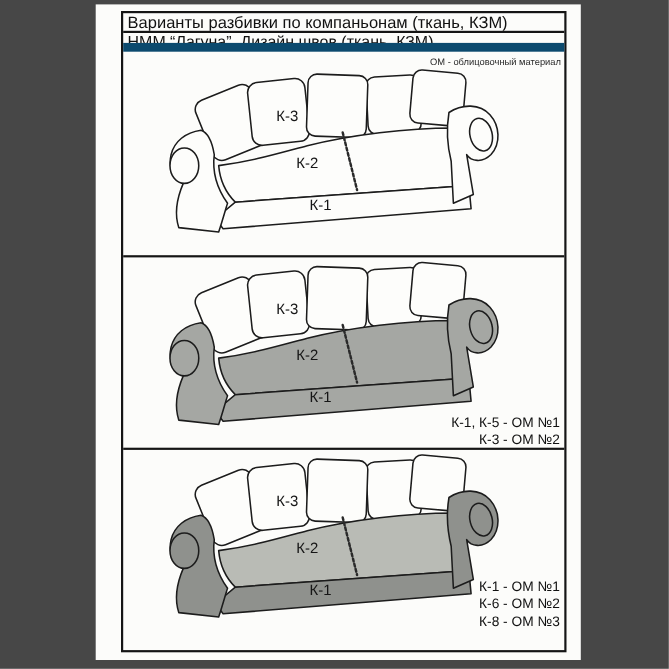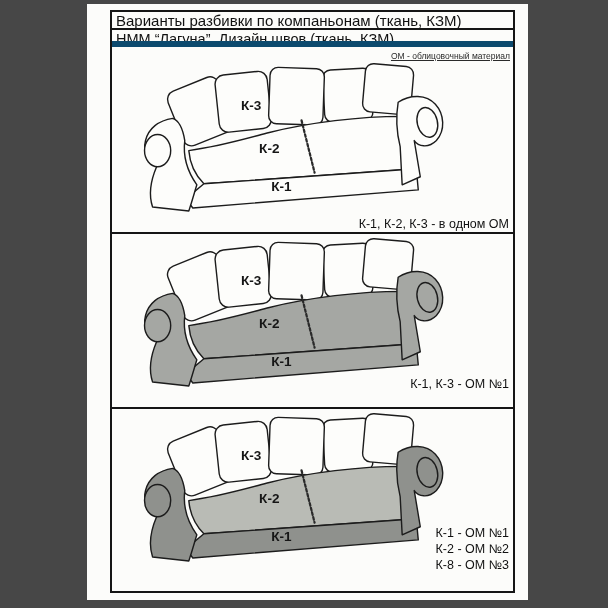--- a/index.html
+++ b/index.html
@@ -3,23 +3,23 @@
 <meta charset="utf-8">
 <style>
   html,body{margin:0;padding:0;}
   .screen{position:relative;width:608px;height:608px;background:#474747;
           font-family:"Liberation Sans",sans-serif;overflow:hidden;}
   .page{position:absolute;left:87px;top:4px;width:441px;height:596px;background:#fcfcfa;}
   .frame{position:absolute;left:23px;top:6px;width:401px;height:579px;border:2px solid #151515;}
   .title-row{position:absolute;left:0;width:100%;box-sizing:border-box;padding-left:4px;
              color:#111;white-space:nowrap;overflow:hidden;}
   .title-row1{top:0;height:18px;border-bottom:2px solid #151515;font-size:15px;line-height:18px;}
-  .title-row2{top:20px;height:15px;border-bottom:6px solid #0c4a6e;font-size:14.5px;line-height:15px;}
-  .note{position:absolute;top:39px;right:3px;font-size:8.5px;color:#2a2a2a;text-decoration:underline;}
-  .sofa-slot{position:absolute;left:16px;width:338px;height:156px;font-weight:bold;}
+  .title-row2{top:20px;height:15px;border-bottom:8px solid #0c4a6e;font-size:14.5px;line-height:15px;}
+  .note{position:absolute;top:39px;right:3px;font-size:8.5px;color:#2a2a2a;}
+  .sofa-slot{position:absolute;left:26px;width:338px;height:156px;}
   .slot-1{top:48px;} .slot-2{top:223px;} .slot-3{top:398px;}
   .caption{position:absolute;right:4px;text-align:right;font-size:12.5px;line-height:16px;color:#111;}
   .cap-1{top:204px;} .cap-2{top:364px;} .cap-3{top:513px;}
   .divider{position:absolute;left:0;width:100%;height:2px;background:#151515;}
   .div-1{top:220px;} .div-2{top:395px;}
   .zone-label{font-family:"Liberation Sans",sans-serif;font-size:13.5px;fill:#161616;text-anchor:middle;}
 </style>
 </head>
 <body>
 
@@ -46,23 +46,20 @@
       <ellipse class="zone-arm" cx="29" cy="90" rx="13" ry="16" fill="#fdfdfb"></ellipse>
       <path class="zone-arm" d="M 268,42 C 280,34 296,34 305,44 C 314,54 315,70 306,80 C 298,88 288,86 284,80
                L 290,116 L 272,124 L 270,86 C 266,70 266,54 268,42 Z" fill="#fdfdfb"></path>
       <ellipse class="zone-arm" cx="297" cy="62" rx="10" ry="15" transform="rotate(-14 297 62)" fill="#fdfdfb"></ellipse>
       <path class="seam" fill="none" stroke="#2a2a2a" stroke-width="2.2" stroke-dasharray="2.6 2.2" d="M 172,60 C 176,76 180,92 185,112"></path>
     </g>
     <text class="zone-label" x="122" y="50">К-3</text>
     <text class="zone-label" x="140" y="92">К-2</text>
     <text class="zone-label" x="152" y="130">К-1</text>
   </svg></div>
-      <div class="caption cap-1">
-        <div>К-1, К-2, К-3 - в одном ОМ</div>
-      </div>
       <div class="divider div-1"></div>
 
       <div class="sofa-slot slot-2"><svg viewBox="0 0 335 155" width="338" height="156">
     <g stroke="#1c1c1c" stroke-width="1.4" stroke-linejoin="round" stroke-linecap="round">
       <rect class="zone-pillow" x="45" y="22" width="54" height="58" rx="9" transform="rotate(-22 72 51)" fill="#fdfdfb"></rect>
       <rect class="zone-pillow" x="88" y="13" width="52" height="57" rx="9" transform="rotate(-6 114 41)" fill="#fdfdfb"></rect>
       <rect class="zone-pillow" x="194" y="9" width="48" height="52" rx="8" transform="rotate(-3 218 35)" fill="#fdfdfb"></rect>
       <rect class="zone-pillow" x="234" y="5" width="48" height="48" rx="8" transform="rotate(5 258 29)" fill="#fdfdfb"></rect>
       <rect class="zone-pillow" x="140" y="8" width="54" height="56" rx="8" transform="rotate(2 167 36)" fill="#fdfdfb"></rect>
       <path class="zone-body" d="M 60,90 C 90,86 110,80 140,72 C 180,62 230,56 272,56 L 280,60
@@ -74,21 +71,22 @@
       <path class="zone-arm" d="M 268,42 C 280,34 296,34 305,44 C 314,54 315,70 306,80 C 298,88 288,86 284,80
                L 290,116 L 272,124 L 270,86 C 266,70 266,54 268,42 Z" fill="#a5a7a3"></path>
       <ellipse class="zone-arm" cx="297" cy="62" rx="10" ry="15" transform="rotate(-14 297 62)" fill="#a5a7a3"></ellipse>
       <path class="seam" fill="none" stroke="#2a2a2a" stroke-width="2.2" stroke-dasharray="2.6 2.2" d="M 172,60 C 176,76 180,92 185,112"></path>
     </g>
     <text class="zone-label" x="122" y="50">К-3</text>
     <text class="zone-label" x="140" y="92">К-2</text>
     <text class="zone-label" x="152" y="130">К-1</text>
   </svg></div>
       <div class="caption cap-2">
-        <div>К-1, К-3 - ОМ №1</div>
+        <div>К-1, К-5 - ОМ №1</div>
+        <div>К-3 - ОМ №2</div>
       </div>
       <div class="divider div-2"></div>
 
       <div class="sofa-slot slot-3"><svg viewBox="0 0 335 155" width="338" height="156">
     <g stroke="#1c1c1c" stroke-width="1.4" stroke-linejoin="round" stroke-linecap="round">
       <rect class="zone-pillow" x="45" y="22" width="54" height="58" rx="9" transform="rotate(-22 72 51)" fill="#fdfdfb"></rect>
       <rect class="zone-pillow" x="88" y="13" width="52" height="57" rx="9" transform="rotate(-6 114 41)" fill="#fdfdfb"></rect>
       <rect class="zone-pillow" x="194" y="9" width="48" height="52" rx="8" transform="rotate(-3 218 35)" fill="#fdfdfb"></rect>
       <rect class="zone-pillow" x="234" y="5" width="48" height="48" rx="8" transform="rotate(5 258 29)" fill="#fdfdfb"></rect>
       <rect class="zone-pillow" x="140" y="8" width="54" height="56" rx="8" transform="rotate(2 167 36)" fill="#fdfdfb"></rect>
@@ -102,19 +100,19 @@
                L 290,116 L 272,124 L 270,86 C 266,70 266,54 268,42 Z" fill="#8f918d"></path>
       <ellipse class="zone-arm" cx="297" cy="62" rx="10" ry="15" transform="rotate(-14 297 62)" fill="#8f918d"></ellipse>
       <path class="seam" fill="none" stroke="#2a2a2a" stroke-width="2.2" stroke-dasharray="2.6 2.2" d="M 172,60 C 176,76 180,92 185,112"></path>
     </g>
     <text class="zone-label" x="122" y="50">К-3</text>
     <text class="zone-label" x="140" y="92">К-2</text>
     <text class="zone-label" x="152" y="130">К-1</text>
   </svg></div>
       <div class="caption cap-3">
         <div>К-1 - ОМ №1</div>
-        <div>К-2 - ОМ №2</div>
+        <div>К-6 - ОМ №2</div>
         <div>К-8 - ОМ №3</div>
       </div>
 
     </div>
   </div>
 </div>
 
 </body></html>

